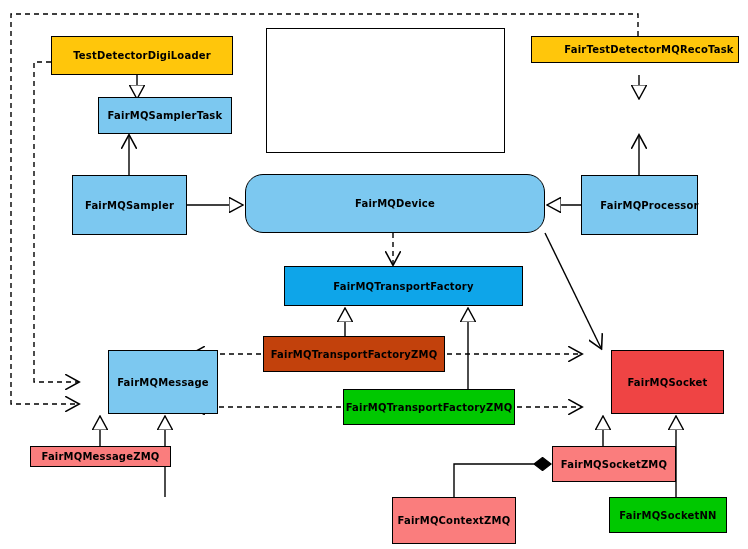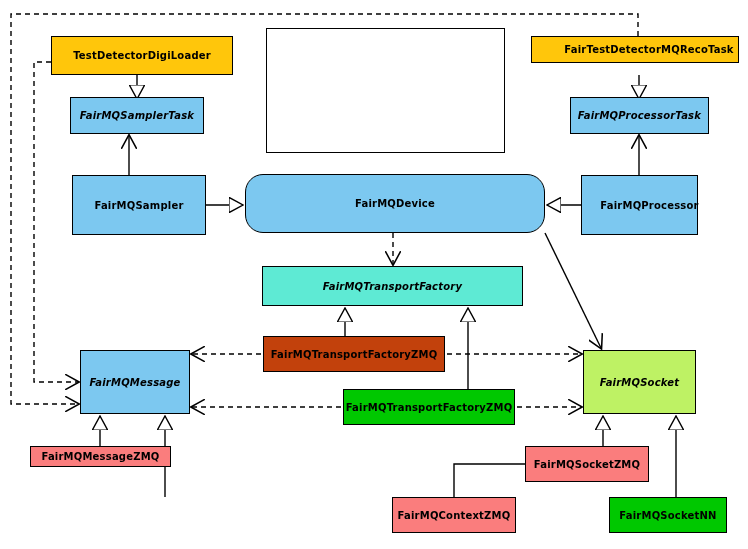--- a/index.html
+++ b/index.html
@@ -34,21 +34,21 @@
     justify-content: center;
     text-align: center;
     font-size: 10px;
     font-weight: bold;
     color: #000000;
     line-height: 1.1;
     letter-spacing: 0.2px;
     z-index: 5;
   }
   .node.abstract {
-    font-style: italic;
+    margin-left: 28px;
   }
   .legend-box {
     position: absolute;
     box-sizing: border-box;
     border: 1.6px solid #000000;
     background: #ffffff;
     z-index: 6;
   }
   .legend-row {
     position: absolute;
@@ -131,40 +131,39 @@
   <div class="legend-row" style="left:273px; top:66px; width:225px; height:20px; background:#7cc8f0;">framework</div>
   <div class="legend-row" style="left:273px; top:95px; width:225px; height:20px; background:#fa7d7d;">zeromq transport implementation</div>
   <div class="legend-row" style="left:273px; top:124px; width:225px; height:20px; background:#00c800;">nanomsg transport implementation</div>
 
   <div class="node" style="left:51px; top:36px; width:182px; height:39px; background:#ffc60b;">TestDetectorDigiLoader</div>
 
   <div class="node" style="left:531px; top:36px; width:208px; height:27px; background:#ffc60b;padding-left:28px;">FairTestDetectorMQRecoTask</div>
 
   <div class="node abstract" style="left:70px; top:97px; width:134px; height:37px; background:#7cc8f0;">FairMQSamplerTask</div>
 
-  <div class="node abstract" style="left:570px; top:97px; width:139px; height:37px; background:#7cc8f0;">FairMQProcessorTask</div>
 
-  <div class="node" style="left:72px; top:175px; width:134px; height:60px; background:#7cc8f0;">FairMQSampler</div>
+  <div class="node" style="left:72px; top:175px; width:115px; height:60px; background:#7cc8f0;">FairMQSampler</div>
 
   <div class="node" style="left:245px; top:174px; width:300px; height:59px; background:#7cc8f0;border-radius:18px;">FairMQDevice</div>
 
   <div class="node" style="left:581px; top:175px; width:117px; height:60px; background:#7cc8f0;padding-left:20px;">FairMQProcessor</div>
 
-  <div class="node abstract" style="left:262px; top:266px; width:261px; height:40px; background:#5eead4;">FairMQTransportFactory</div>
+  <div class="node abstract" style="left:256px; top:266px; width:239px; height:40px; background:#0ea5e9;">FairMQTransportFactory</div>
 
   <div class="node" style="left:263px; top:336px; width:182px; height:36px; background:#c2410c;">FairMQTransportFactoryZMQ</div>
 
   <div class="node" style="left:343px; top:389px; width:172px; height:36px; background:#00c800;">FairMQTransportFactoryZMQ</div>
 
   <div class="node abstract" style="left:80px; top:350px; width:110px; height:64px; background:#7cc8f0;">FairMQMessage</div>
 
-  <div class="node abstract" style="left:583px; top:350px; width:113px; height:64px; background:#bef264;">FairMQSocket</div>
+  <div class="node abstract" style="left:583px; top:350px; width:113px; height:64px; background:#ef4444;">FairMQSocket</div>
 
   <div class="node" style="left:30px; top:446px; width:141px; height:21px; background:#fa7d7d;">FairMQMessageZMQ</div>
 
 
-  <div class="node" style="left:525px; top:446px; width:124px; height:36px; background:#fa7d7d;">FairMQSocketZMQ</div>
+  <div class="node" style="left:552px; top:446px; width:124px; height:36px; background:#fa7d7d;">FairMQSocketZMQ</div>
 
   <div class="node" style="left:609px; top:497px; width:118px; height:36px; background:#00c800;">FairMQSocketNN</div>
 
-  <div class="node" style="left:392px; top:497px; width:124px; height:36px; background:#fa7d7d;">FairMQContextZMQ</div>
+  <div class="node" style="left:392px; top:497px; width:124px; height:47px; background:#fa7d7d;">FairMQContextZMQ</div>
 
 </div>
 
 </body></html>

